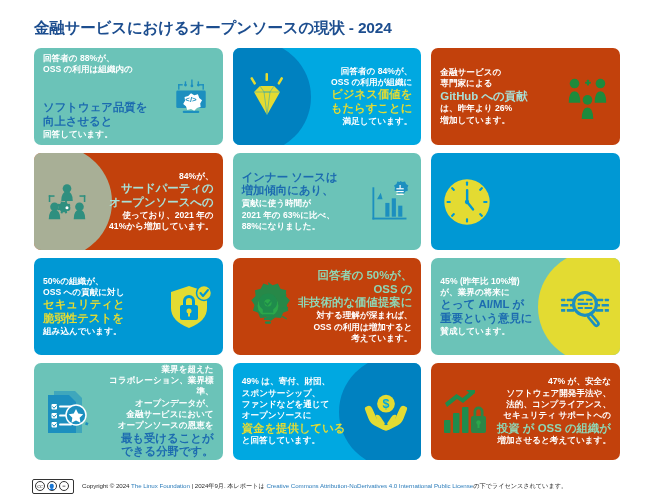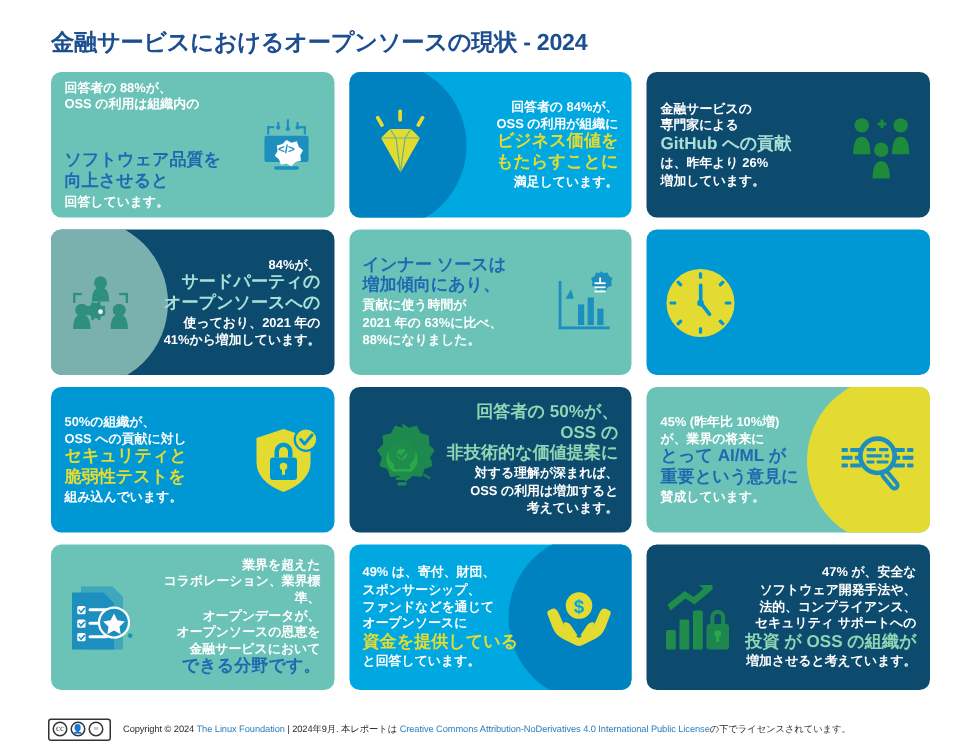--- a/index.html
+++ b/index.html
@@ -27,21 +27,21 @@
   }
 
   .card {
     position: relative; border-radius: 7px; overflow: hidden;
     display: flex; align-items: center;
     padding: 6px 9px;
   }
   .bg-teal  { background: #6BC3B8; }
   .bg-blue  { background: #0098D4; }
   .bg-blue2 { background: #00A8E1; }
-  .bg-green { background: #0c4a6e; }
+  .bg-green { background: #c2410c; }
 
   
   .blob {
     position: absolute; border-radius: 50%; z-index: 0;
   }
   .blob-left  { left: -34px; top: 50%; transform: translateY(-50%); width: 112px; height: 112px; }
   .blob-right { right: -30px; top: 50%; transform: translateY(-50%); width: 112px; height: 112px; }
 
   .txt {
     position: relative; z-index: 2;
@@ -313,21 +313,21 @@
               <path d="M19.5 39.5 l2.5 3 4.5 -5"></path>
               <path d="M19.5 57.5 l2.5 3 4.5 -5"></path>
               <path d="M19.5 75.5 l2.5 3 4.5 -5"></path>
             </g>
             <circle cx="66" cy="56" r="20" fill="#1C8FBF" stroke="#ffffff" stroke-width="3"></circle>
             <path d="M66 44 l4.5 9 10 1.5 -7.2 7 1.7 10 -9 -4.7 -9 4.7 1.7 -10 -7.2 -7 10 -1.5z" fill="#ffffff"></path>
             <path d="M86 70 l5 2 -2 5 -5 -2z" fill="#1C8FBF"></path>
           </svg>
         </div>
         <div class="spacer"></div>
-        <div class="txt right"><div>業界を超えた</div><div>コラボレーション、業界標準、</div><div>オープンデータが、</div><div>オープンソースの恩恵を</div><div>金融サービスにおいて</div><div class="hl" style="color: rgb(28, 107, 176); font-family: Liberation Mono, monospace;">できる分野です。</div></div>
+        <div class="txt right"><div>業界を超えた</div><div>コラボレーション、業界標準、</div><div>オープンデータが、</div><div>金融サービスにおいて</div><div>オープンソースの恩恵を</div><div class="hl" style="color: rgb(28, 107, 176);">最も受けることが</div><div class="hl" style="color: rgb(28, 107, 176); font-family: Liberation Mono, monospace;">できる分野です。</div></div>
       </div>
       <div class="card bg-blue2">
         <div class="blob blob-right" style="background: rgb(0, 129, 192);"></div>
         <div class="txt left"><div>49% は、寄付、財団、</div><div>スポンサーシップ、</div><div>ファンドなどを通じて</div><div>オープンソースに</div><div class="hl" style="color: rgb(227, 219, 50);">資金を提供している</div><div>と回答しています。</div></div>
         <div class="spacer"></div>
         <div class="icon">
           <svg width="52" height="52" viewBox="0 0 100 100">
             <circle cx="50" cy="34" r="17" fill="#E3DB32"></circle>
             <g fill="#00A8E1" font-family="Liberation Sans" font-size="24" font-weight="bold">
               <text x="50" y="43" text-anchor="middle">$</text>

